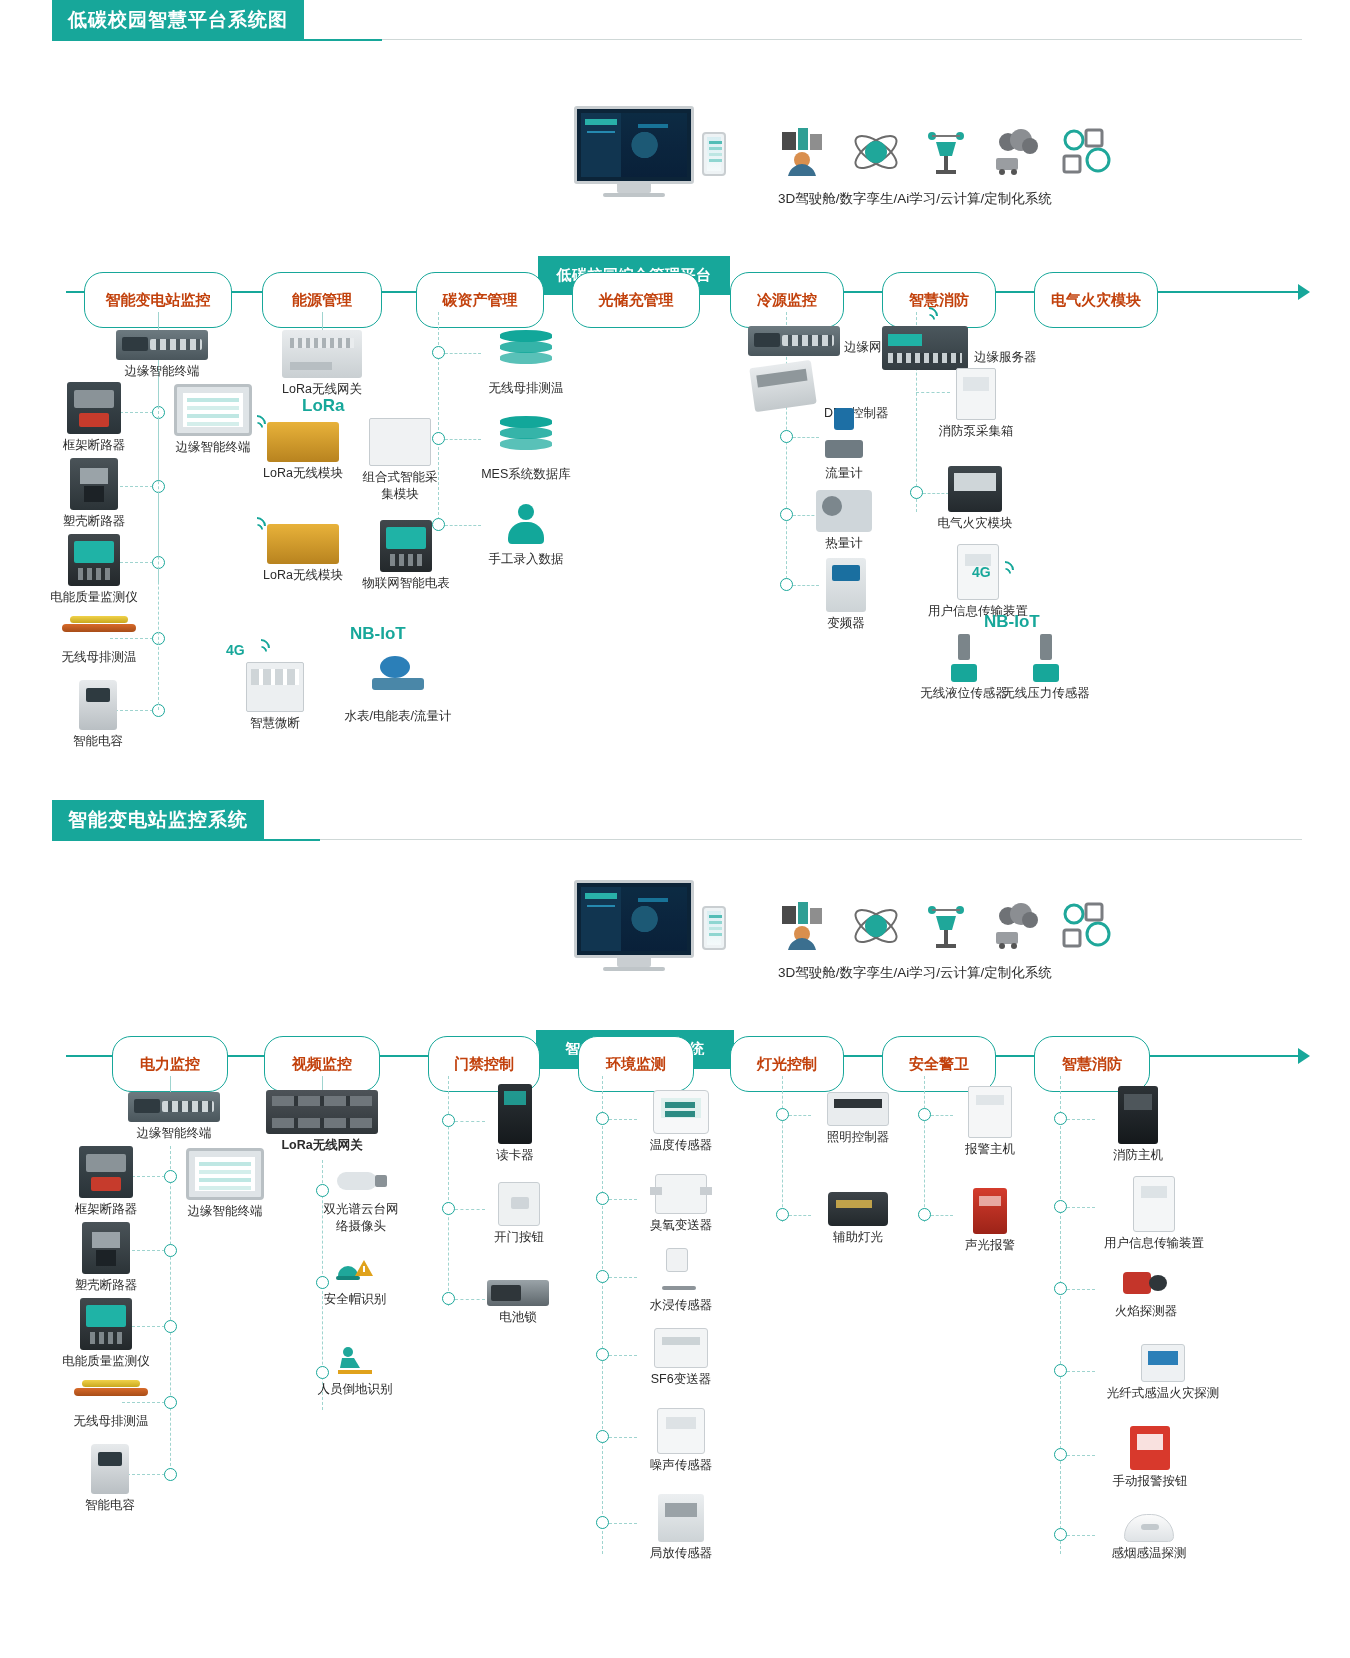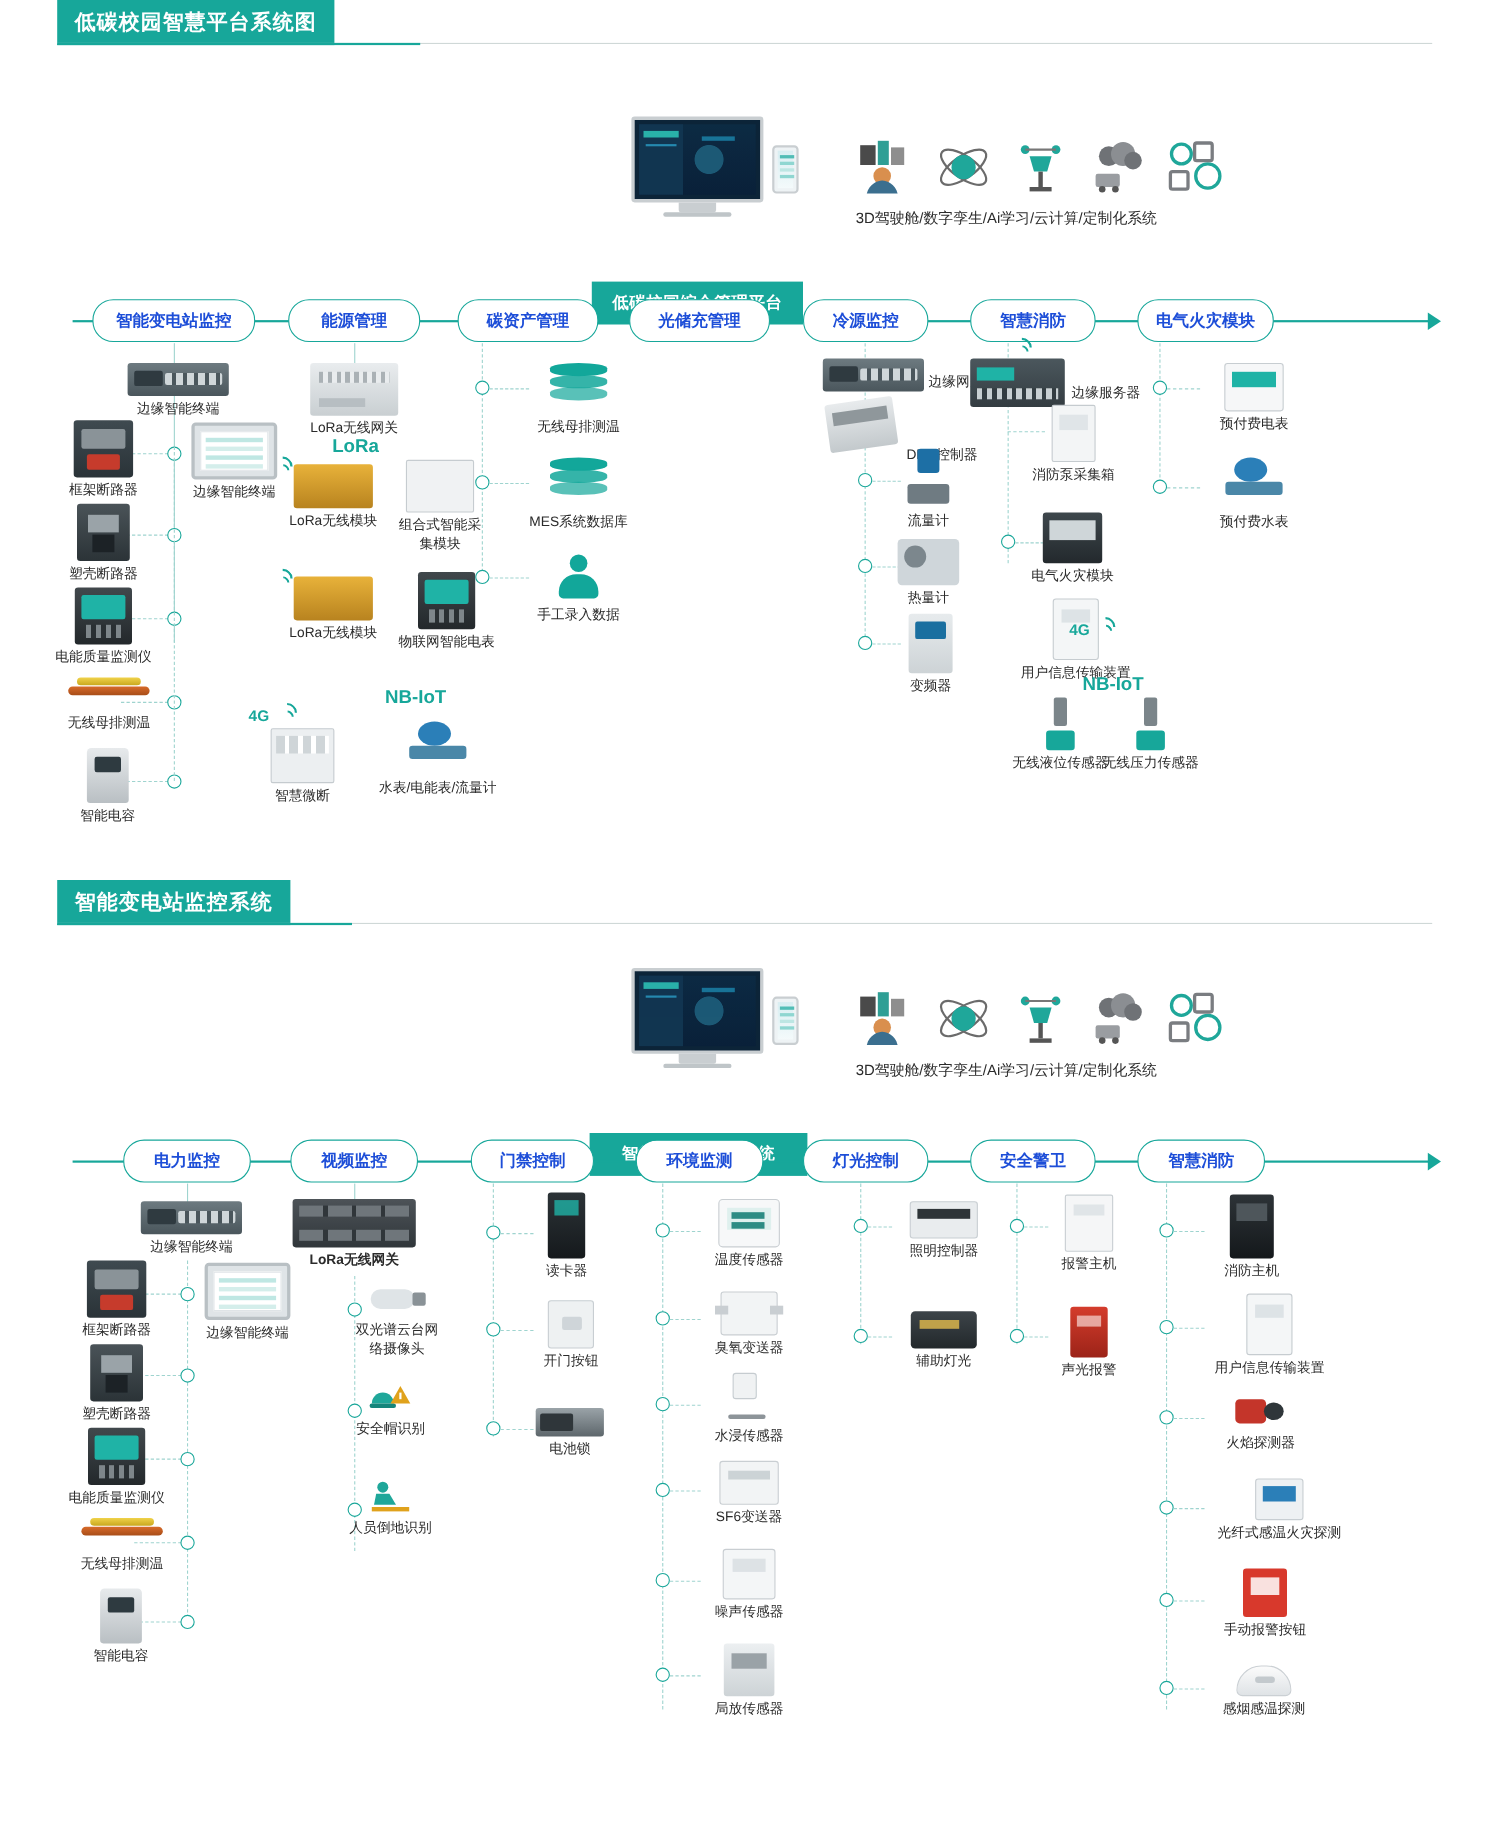--- a/index.html
+++ b/index.html
@@ -84,23 +84,23 @@
   .bus { position:absolute; left:0; right:0; height:40px; }
   .bus-line {
     position:absolute; left:66px; right:48px; top:19px; height:2px; background:#17a79a;
   }
   .bus-arrow {
     position:absolute; right:40px; top:12px;
     width:0; height:0; border-left:12px solid #17a79a;
     border-top:8px solid transparent; border-bottom:8px solid transparent;
   }
   .cat {
-    position:absolute; top:0; height:39px;
+    position:absolute; top:0; height:56px;
     border:1.6px solid #17a79a; border-radius:19px;
-    background:#fff; color:#1d4ed8;
+    background:#fff; color:#c2410c;
     font-size:15px; font-weight:bold;
     display:flex; align-items:center; justify-content:center;
     white-space:nowrap;
   }
   
   .col { position:absolute; }
   .node { position:absolute; text-align:center; font-size:12.5px; line-height:1.35; color:#2b2b2b; }
   .node .lbl { margin-top:3px; white-space:nowrap; }
   .node .lbl.w { white-space:normal; width:86px; }
   .vline { position:absolute; width:1px; background:#9fd4cf; }
@@ -535,35 +535,20 @@
     <div class="node" style="left:18px;top:322px;width:112px;">
       <div class="dev d-sensor"></div>
       <div class="lbl">无线液位传感器</div>
     </div>
     <div class="node" style="left:100px;top:322px;width:112px;">
       <div class="dev d-sensor"></div>
       <div class="lbl">无线压力传感器</div>
     </div>
   </div>
 
-  <div class="col" style="left:1036px;top:312px;width:190px;height:260px;">
-    <div class="dash-v" style="left:18px;top:0;height:132px;"></div>
-    <div class="dot" style="left:12px;top:34px;"></div>
-    <div class="dash-h" style="left:25px;top:41px;width:30px;"></div>
-    <div class="node" style="left:46px;top:18px;width:116px;">
-      <div class="dev d-prepay"></div>
-      <div class="lbl">预付费电表</div>
-    </div>
-    <div class="dot" style="left:12px;top:124px;"></div>
-    <div class="dash-h" style="left:25px;top:131px;width:30px;"></div>
-    <div class="node" style="left:46px;top:100px;width:116px;">
-      <div class="dev d-watermeter"></div>
-      <div class="lbl" style="margin-top:12px;">预付费水表</div>
-    </div>
-  </div>
 </div>
 
 <div class="section" style="position:absolute;left:0;top:800px;width:1350px;height:858px;">
 
   <div class="sec-head">
     <div class="sec-title">智能变电站监控系统</div>
     <div class="sec-rule-thin"></div>
     <div class="sec-rule" style="width:268px;right:auto;"></div>
   </div>
 

